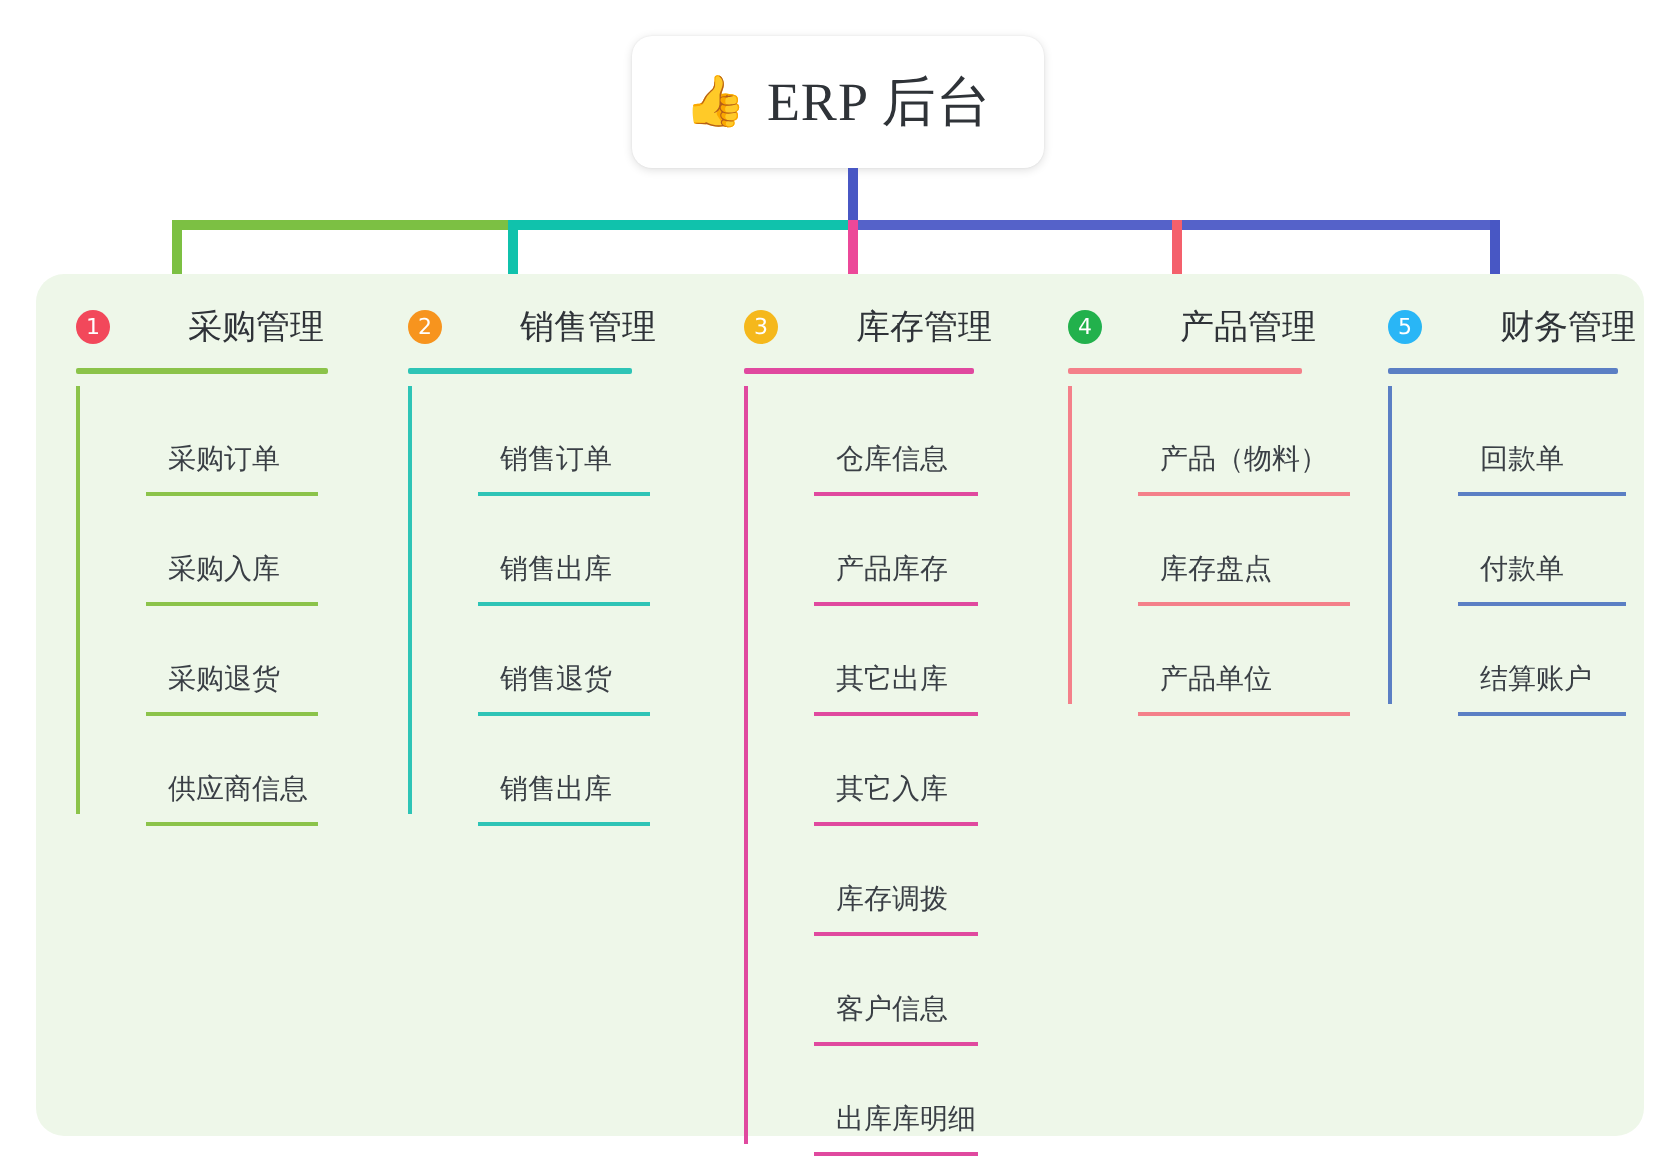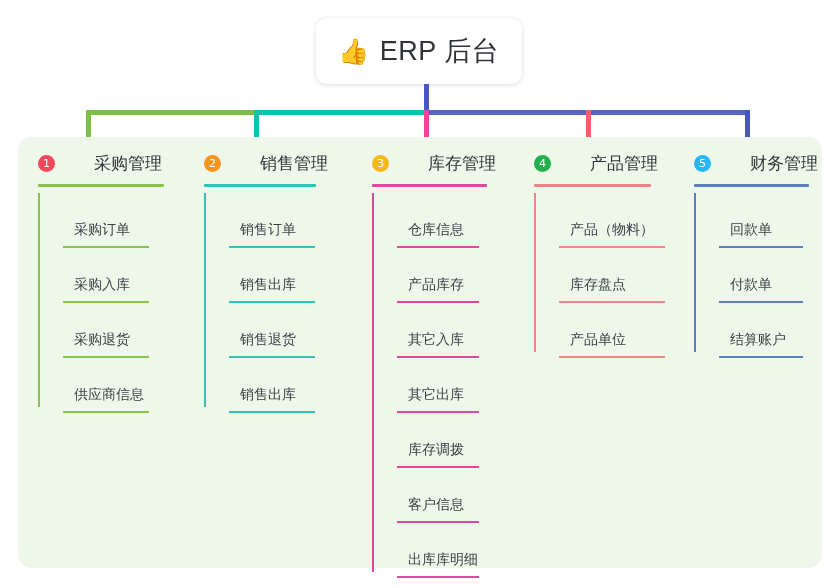--- a/index.html
+++ b/index.html
@@ -34,20 +34,21 @@
   #root-emoji {
     font-size: 25px;
     line-height: 1;
     display: block;
   }
   #root-title-text {
     font-size: 27px;
     letter-spacing: 0.5px;
     color: #2f3338;
     white-space: nowrap;
+    font-family: Liberation Serif, serif;
   }
 
   
   .conn {
     position: absolute;
   }
   #stem-root {           
     left: 424px;
     top: 84px;
     width: 5px;
@@ -143,21 +144,21 @@
   .col-0 .head-rule { width: 126px; }
   .col-1 .head-rule { width: 112px; }
   .col-2 .head-rule { width: 115px; }
   .col-3 .head-rule { width: 117px; }
   .col-4 .head-rule { width: 115px; }
 
   
   .leaves {
     position: relative;
     margin-top: 6px;
-    padding-left: 25px;
+    padding-left: 35px;
     text-align: center;
   }
   .spine {
     position: absolute;
     left: 0;
     top: 0;
     width: 2px;
     background: currentColor;
   }
   .col-0 .spine { height: 214px; }
@@ -275,25 +276,25 @@
           <div class="spine"></div>
           <div class="leaf">
             <span class="leaf-label">仓库信息</span>
             <div class="leaf-rule"></div>
           </div>
           <div class="leaf">
             <span class="leaf-label">产品库存</span>
             <div class="leaf-rule"></div>
           </div>
           <div class="leaf">
+            <span class="leaf-label">其它出库</span>
+            <div class="leaf-rule"></div>
+          </div>
+          <div class="leaf">
             <span class="leaf-label">其它入库</span>
-            <div class="leaf-rule"></div>
-          </div>
-          <div class="leaf">
-            <span class="leaf-label">其它出库</span>
             <div class="leaf-rule"></div>
           </div>
           <div class="leaf">
             <span class="leaf-label">库存调拨</span>
             <div class="leaf-rule"></div>
           </div>
           <div class="leaf">
             <span class="leaf-label">客户信息</span>
             <div class="leaf-rule"></div>
           </div>

